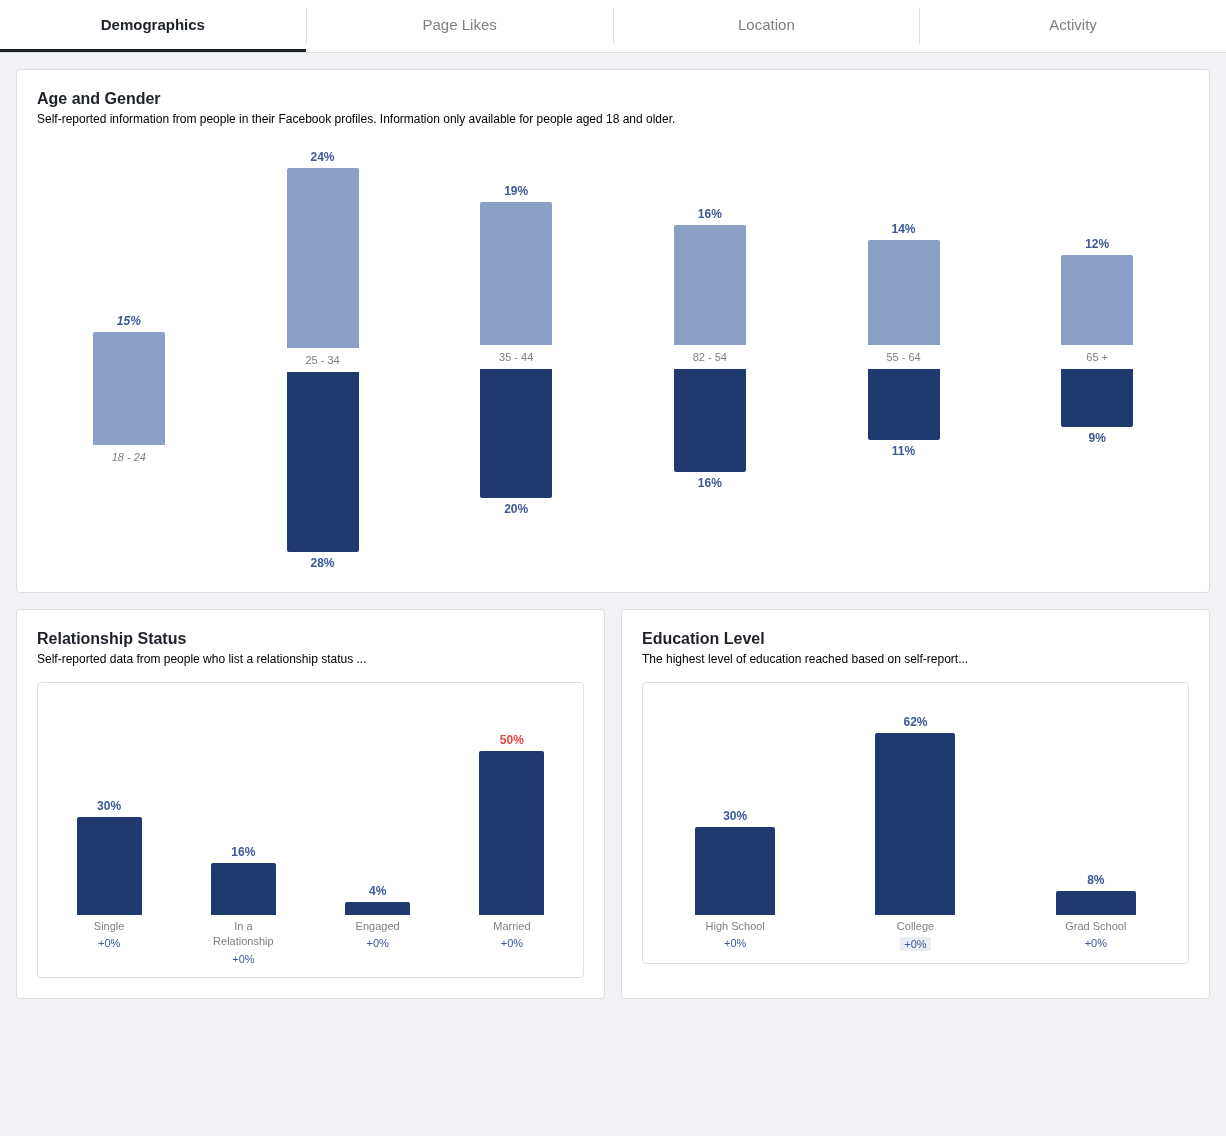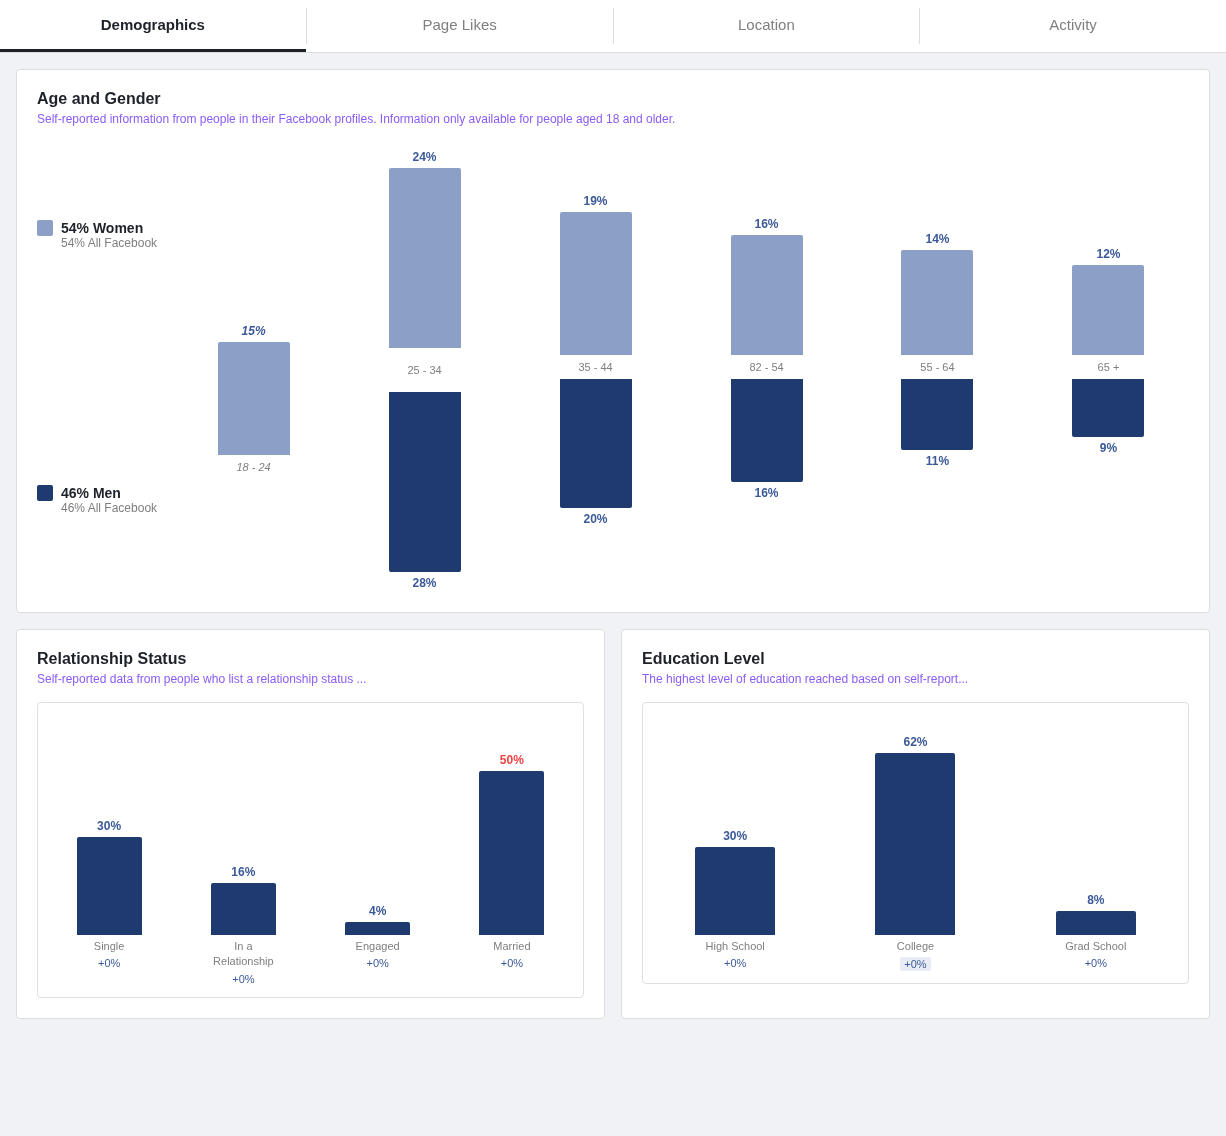--- a/index.html
+++ b/index.html
@@ -57,21 +57,21 @@
       padding: 20px;
     }
     .card-title {
       font-size: 16px;
       font-weight: 700;
       color: #1d2129;
       margin-bottom: 4px;
     }
     .card-subtitle {
       font-size: 12px;
-      color: #8b5cf6;
+      color: #000000;
       margin-bottom: 16px;
     }
 
     
     .age-gender-section {
       display: flex;
       gap: 16px;
     }
     .legend-column {
       display: flex;
@@ -153,36 +153,20 @@
   </div>
 
   <div class="content">
 
     <div class="card">
       <div class="card-title">Age and Gender</div>
       <div class="card-subtitle">Self-reported information from people in their Facebook profiles. Information only available for people aged 18 and older.</div>
 
       <div class="age-gender-section">
 
-        <div class="legend-column">
-          <div class="legend-item">
-            <div class="legend-label">
-              <div class="legend-swatch" style="background:#8b9fc7;"></div>
-              <span>54% Women</span>
-            </div>
-            <div class="legend-sub">54% All Facebook</div>
-          </div>
-          <div class="legend-item" style="margin-top:80px;">
-            <div class="legend-label">
-              <div class="legend-swatch" style="background:#1e3a6e;"></div>
-              <span>46% Men</span>
-            </div>
-            <div class="legend-sub">46% All Facebook</div>
-          </div>
-        </div>
 
         <div class="chart-area">
           <div id="age-gender-chart" style="display:flex; gap:10px; align-items:center;">
 
           <div style="display: flex; flex-direction: column; align-items: center; flex: 1 1 0%; font-style: italic;">
                 <div style="display: flex; flex-direction: column; align-items: center; justify-content: flex-end; height: 200px;">
                   <div style="font-size: 12px; color: rgb(59, 89, 152); font-weight: 600; margin-bottom: 4px;">15%</div>
                   <div style="position: relative; width: 72px; height: 113px;">
                     <div style="position: absolute; bottom: 0px; left: 0px; right: 0px; height: 98px; background: rgb(200, 207, 224); border-radius: 2px 2px 0px 0px;"></div>
                     <div style="position: absolute; bottom: 0px; left: 0px; right: 0px; height: 113px; background: rgb(139, 159, 199); border-radius: 2px 2px 0px 0px;"></div>
@@ -191,21 +175,21 @@
                 <div style="font-size: 11px; color: rgb(127, 127, 127); text-align: center; padding: 6px 0px;">18 - 24</div>
               </div>
               <div style="display: flex; flex-direction: column; align-items: center; flex: 1 1 0%; margin-top: 6px;">
                 <div style="display: flex; flex-direction: column; align-items: center; justify-content: flex-end; height: 200px;">
                   <div style="font-size: 12px; color: rgb(59, 89, 152); font-weight: 600; margin-bottom: 4px;">24%</div>
                   <div style="position: relative; width: 72px; height: 180px;">
                     <div style="position: absolute; bottom: 0px; left: 0px; right: 0px; height: 150px; background: rgb(200, 207, 224); border-radius: 2px 2px 0px 0px;"></div>
                     <div style="position: absolute; bottom: 0px; left: 0px; right: 0px; height: 180px; background: rgb(139, 159, 199); border-radius: 2px 2px 0px 0px;"></div>
                   </div>
                 </div>
-                <div style="font-size: 11px; color: rgb(127, 127, 127); text-align: right; padding: 16px 0px;">25 - 34</div>
+                <div style="font-size: 11px; color: rgb(127, 127, 127); text-align: right; padding: 6px 0px;">25 - 34</div>
                 <div style="display: flex; flex-direction: column; align-items: center; height: 200px;">
                   <div style="position: relative; width: 72px; height: 180px;">
                     <div style="position: absolute; top: 0px; left: 0px; right: 0px; height: 141px; background: rgb(200, 207, 224); border-radius: 0px 0px 2px 2px;"></div>
                     <div style="position: absolute; top: 0px; left: 0px; right: 0px; height: 180px; background: rgb(30, 58, 110); border-radius: 0px 0px 2px 2px;"></div>
                   </div>
                   <div style="font-size: 12px; color: rgb(59, 89, 152); font-weight: 600; margin-top: 4px;">28%</div>
                 </div>
               </div>
               <div style="display: flex; flex-direction: column; align-items: center; flex: 1 1 0%;">
                 <div style="display: flex; flex-direction: column; align-items: center; justify-content: flex-end; height: 200px;">

